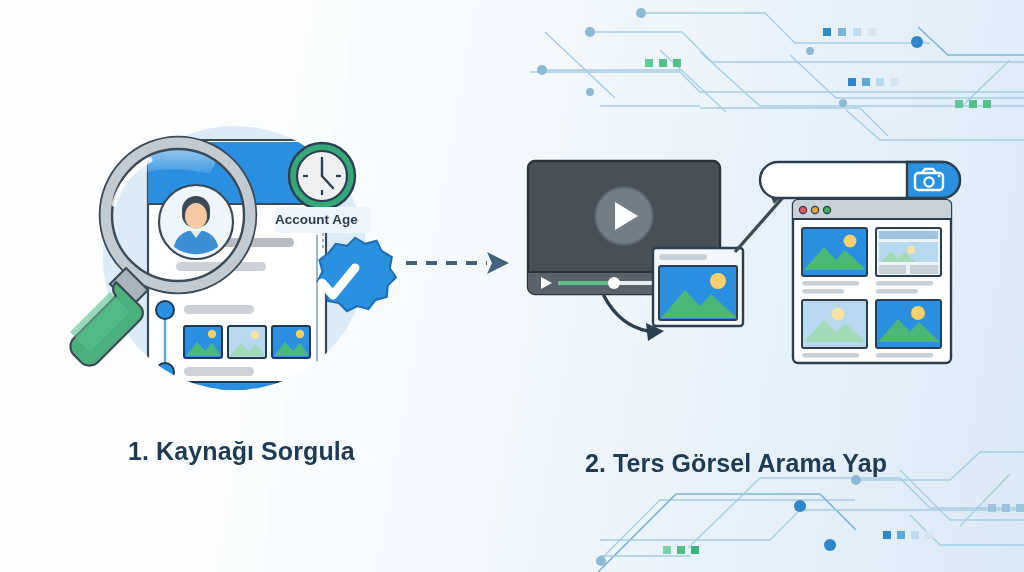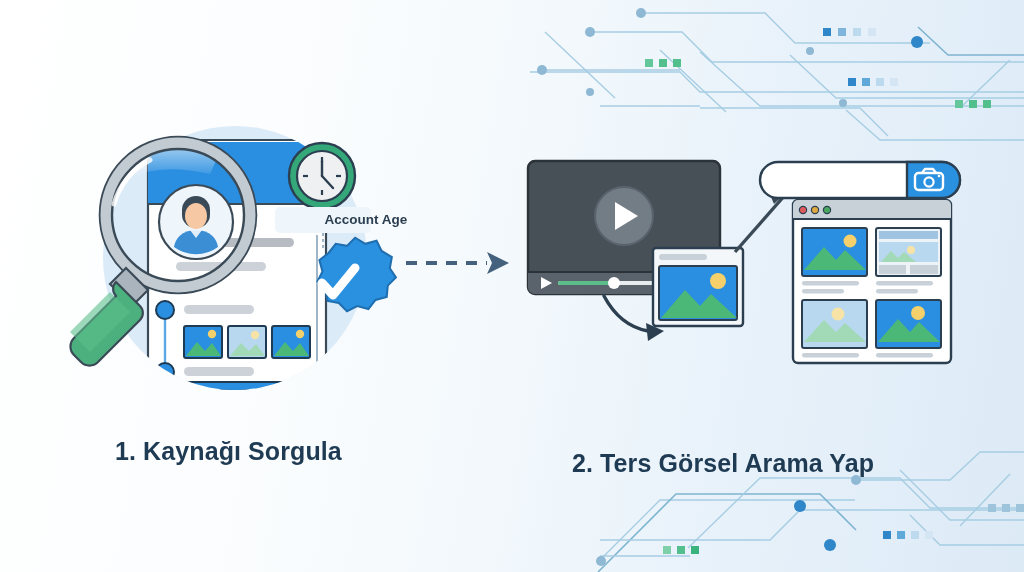--- a/index.html
+++ b/index.html
@@ -8,21 +8,21 @@
     font-family:"Liberation Sans", sans-serif;
     background:#ffffff;
   }
   #stage{position:relative;width:1024px;height:572px;overflow:hidden;}
   #bg-gradient{position:absolute;inset:0;
     background:linear-gradient(100deg,#ffffff 0%,#fbfdfe 28%,#f2f8fc 52%,#e7f1fa 74%,#dceaf6 100%);}
   .layer{position:absolute;inset:0;}
   .caption{
     position:absolute;
     font-size:25px;font-weight:bold;color:#1f3b54;
-    letter-spacing:.1px;white-space:nowrap;
+    letter-spacing:.1px;white-space:nowrap;margin-left:13px;
   }
   #caption-1{left:115px;top:437px;}
   #caption-2{left:572px;top:449px;}
   svg{display:block;}
 </style>
 </head>
 <body>
 
 <div id="stage">
 
@@ -216,22 +216,22 @@
 
     <g>
       <path d="M330 250
                l7 -9 l11 2 l8 -8 l10 6 l11 -3 l5 10 l10 6 l-2 11 l6 9 l-8 8 l-1 11 l-11 3 l-7 9 l-11 -3 l-10 5 l-8 -8 l-11 -2 l-2 -11 l-8 -8 l5 -10 l-3 -11 z" fill="#2a90e0" stroke="#1f6fb0" stroke-width="2" transform="translate(-8,-2) scale(1.02) "></path>
       <path d="M322 283 l11 12 l22 -27" fill="none" stroke="#ffffff" stroke-width="9" stroke-linecap="round" stroke-linejoin="round"></path>
     </g>
 
     <text x="356" y="285" font-family="Liberation Sans, sans-serif" font-size="46" font-weight="bold" fill="#2a90e0">?</text>
   </svg>
 
-  <div style="position:absolute;left:275px;top:212px;width:96px;text-align:center;
-              font-size:13.5px;font-weight:bold;color:#2b3f50;padding-left:43px;">Account Age</div>
+  <div style="position:absolute;left:275px;top:212px;width:96px;
+              font-size:13.5px;font-weight:bold;color:#2b3f50;">Account Age</div>
 
   <svg class="layer" width="1024" height="572" viewBox="0 0 1024 572">
     <line x1="406" y1="263" x2="487" y2="263" stroke="#44627d" stroke-width="4" stroke-dasharray="11 9" stroke-linecap="butt"></line>
     <path d="M487 252 l22 11 l-22 11 l5 -11 z" fill="#44627d"></path>
   </svg>
 
   <svg class="layer" width="1024" height="572" viewBox="0 0 1024 572">
 
     <g>
       <rect x="528" y="161" width="192" height="133" rx="7" fill="#474f57" stroke="#2b3238" stroke-width="2.4"></rect>

